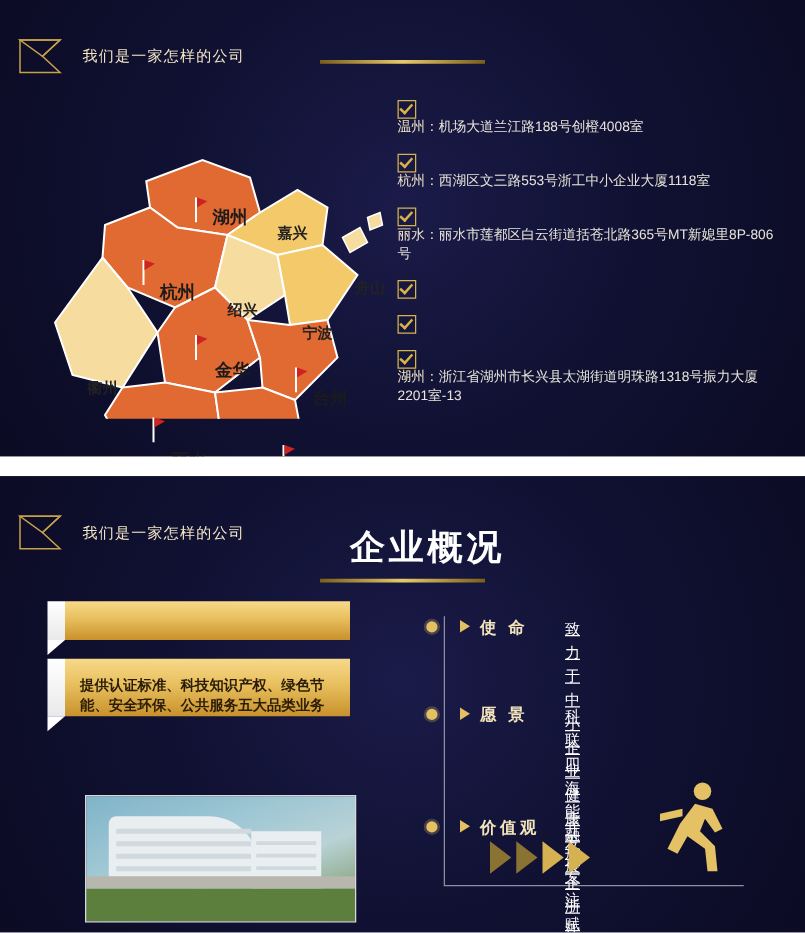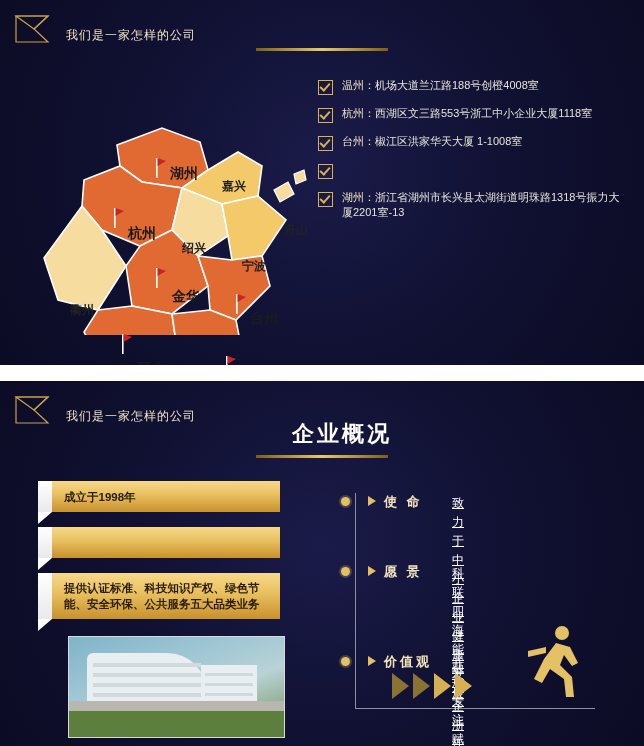--- a/index.html
+++ b/index.html
@@ -5,57 +5,57 @@
   html,body{margin:0;padding:0;background:#ffffff;}
   body{width:644px;height:746px;font-family:"Liberation Sans",sans-serif;overflow:hidden;}
 
   .slide{position:relative;width:644px;overflow:hidden;background:#0f1030;
          background-image:radial-gradient(circle at 50% 45%, #1b1b4a 0%, #111234 45%, #0b0b24 100%);}
   .slide1{height:365px;}
   .gap{height:16px;background:#ffffff;}
   .slide2{height:365px;}
 
   
-  .hdr{position:absolute;top:14px;left:14px;display:flex;align-items:flex-end;gap:10px;}
+  .hdr{position:absolute;top:30px;left:14px;display:flex;align-items:center;gap:10px;}
   .hdr-badge{width:42px;height:30px;position:relative;}
   .hdr-badge svg{display:block;}
   .hdr-text{color:#f3e6c6;font-size:12px;letter-spacing:1px;}
 
   .title-wrap{position:absolute;left:0;right:0;text-align:center;}
   .s1-title{top:42px;}
   .s2-title{top:38px;}
   .title{display:inline-block;color:#ffffff;font-size:23px;font-weight:bold;letter-spacing:3px;
          font-family:"Liberation Serif",serif;}
   .title-ul{display:block;margin:6px auto 0;height:3px;width:132px;
             background:linear-gradient(90deg,#7a5e1c,#e9c969,#7a5e1c);}
-  .t2{font-size:22px;margin-left:40px;}
+  .t2{font-size:28px;margin-left:40px;}
 
   
   .map{position:absolute;left:22px;top:70px;width:285px;height:265px;}
   .map svg{display:block;}
   .pin{position:absolute;width:16px;height:22px;}
   .pin svg{display:block}
   .maplabel{position:absolute;font-size:12px;font-weight:bold;color:#222;white-space:nowrap;}
   .maplabel.big{font-size:14px;color:#1b1b1b;}
 
   
   .addr{position:absolute;left:318px;top:78px;width:310px;}
-  .addr-row{display:flex;align-items:flex-start;margin-bottom:11px;}
+  .addr-row{display:flex;align-items:flex-start;margin-bottom:11px;flex-direction:column;}
   .chk{flex:0 0 auto;width:13px;height:13px;border:1px solid #d8b24a;margin:2px 9px 0 0;position:relative;}
   .chk:after{content:"";position:absolute;left:3px;top:0px;width:4px;height:8px;
              border:solid #d8b24a;border-width:0 2px 2px 0;transform:rotate(42deg);}
   .addr-txt{color:#e7e4da;font-size:11px;line-height:15px;}
   .addr-city{color:#f0e5c8;}
 
   
   .ribbons{position:absolute;left:52px;top:100px;width:228px;}
   .ribbon{position:relative;height:31px;margin-bottom:15px;
           background:linear-gradient(180deg,#f7d98a 0%,#e8bf5e 45%,#c8912c 100%);
           display:flex;align-items:center;}
-  .ribbon.two{height:46px;align-items:center;}
+  .ribbon.two{height:46px;align-items:flex-end;}
   .ribbon-txt{color:#2a1c05;font-size:11.5px;font-weight:bold;line-height:16px;padding-left:12px;}
   .ribbon:before{content:"";position:absolute;left:-14px;top:0;width:14px;height:100%;
                  background:linear-gradient(180deg,#ffffff,#e9e9e9);}
   .notch{position:absolute;left:-14px;bottom:-12px;width:0;height:0;
          border-left:14px solid #ffffff;border-bottom:12px solid transparent;}
 
   .photo{position:absolute;left:68px;top:255px;width:215px;height:100px;
          background:linear-gradient(160deg,#7fb4c8 0%,#9fc7d4 35%,#b9d2d6 60%,#6f8f54 100%);
          border:1px solid #d9d9d9;overflow:hidden;}
   .bld{position:absolute;background:#e9eef1;}
@@ -179,21 +179,24 @@
     <div class="addr-row">
       <span class="chk"></span>
       <span class="addr-txt"><span class="addr-city">温州：</span><span>机场大道兰江路188号创橙4008室</span></span>
     </div>
     <div class="addr-row">
       <span class="chk"></span>
       <span class="addr-txt"><span class="addr-city">杭州：</span><span>西湖区文三路553号浙工中小企业大厦1118室</span></span>
     </div>
     <div class="addr-row">
       <span class="chk"></span>
-      <span class="addr-txt"><span class="addr-city">台州：</span><span>椒江区洪家华天大厦  1-1008室</span></span>
+      <span class="addr-txt"><span class="addr-city">丽水：</span><span>丽水市莲都区白云街道括苍北路365号MT新媳里8P-806号</span></span>
+    </div>
+    <div class="addr-row">
+      <span class="chk"></span>
     </div>
     <div class="addr-row">
       <span class="chk"></span>
     </div>
     <div class="addr-row">
       <span class="chk"></span>
       <span class="addr-txt"><span class="addr-city">湖州：</span><span>浙江省湖州市长兴县太湖街道明珠路1318号振力大厦2201室-13</span></span>
     </div>
   </div>
 </div>
@@ -211,24 +214,20 @@
     </span>
     <span class="hdr-text">我们是一家怎样的公司</span>
   </div>
 
   <div class="title-wrap s2-title">
     <span class="title t2">企业概况</span>
     <span class="title-ul"></span>
   </div>
 
   <div class="ribbons">
-    <div class="ribbon">
-      <span class="notch"></span>
-      <span class="ribbon-txt">成立于1998年</span>
-    </div>
     <div class="ribbon">
       <span class="notch"></span>
     </div>
     <div class="ribbon two">
       <span class="notch"></span>
       <span class="ribbon-txt">提供认证标准、科技知识产权、绿色节能、安全环保、公共服务五大品类业务</span>
     </div>
   </div>
 
   <div class="photo">

